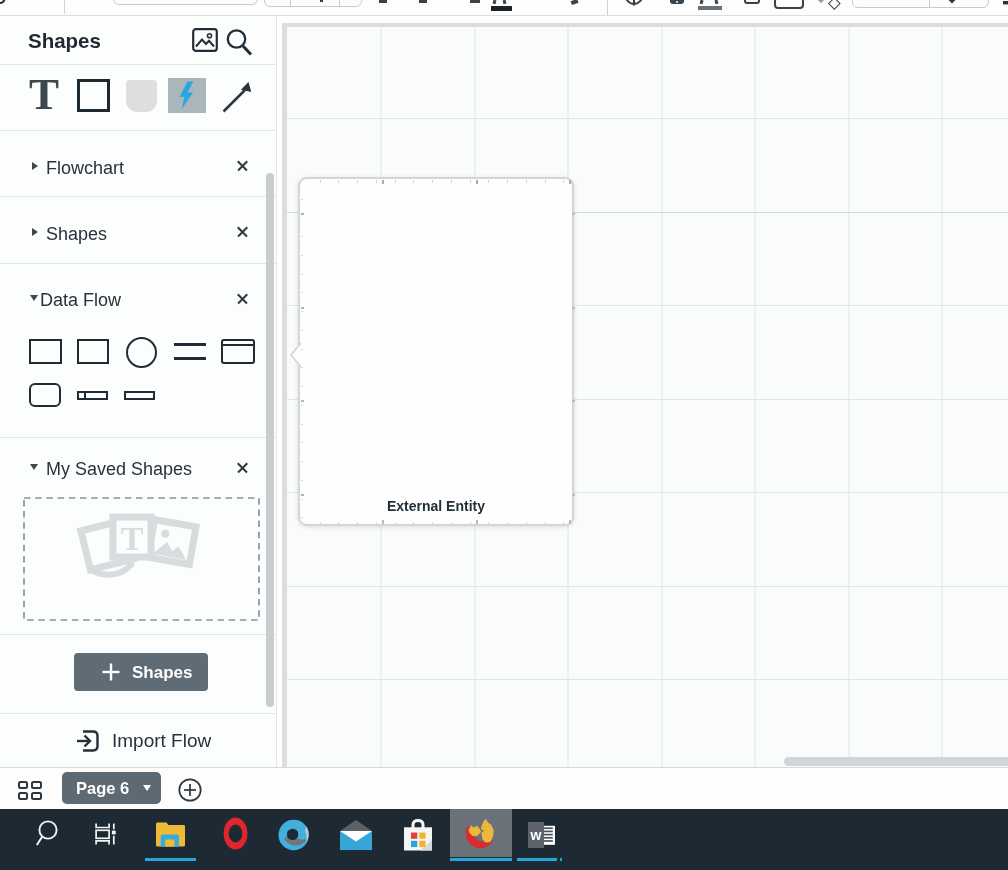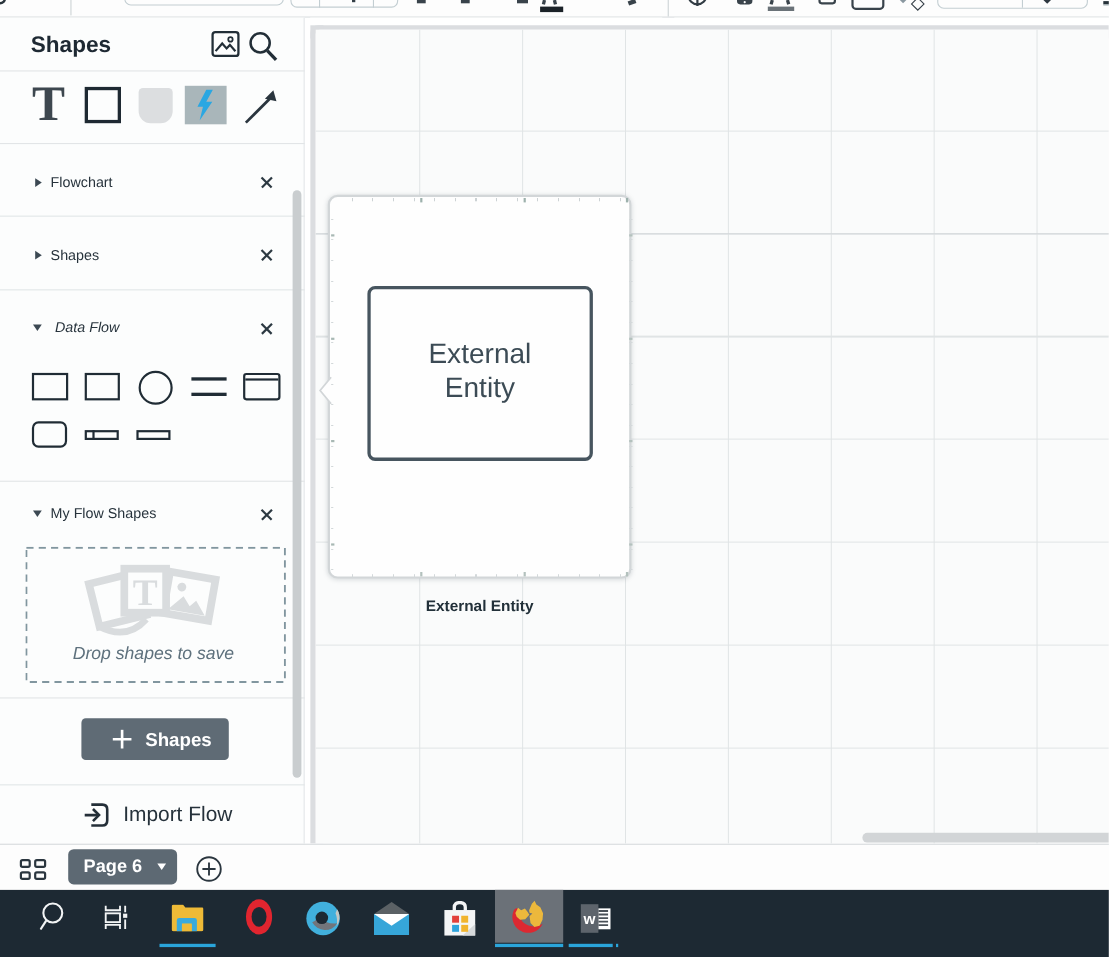--- a/index.html
+++ b/index.html
@@ -8,21 +8,21 @@
   .abs { position:absolute; }
   
   #toolbar { position:absolute; left:0; top:0; width:1008px; height:16px;
     background:#fdfdfd; border-bottom:1px solid #dadedf; }
   .tb-box { position:absolute; border:1.5px solid #c3ced2; border-radius:6px; background:#fdfdfd; }
   .tb-vline { position:absolute; width:1px; background:#ced4d6; }
   
   #sidebar { position:absolute; left:0; top:16px; width:277px; height:751px;
     background:#fcfdfd; border-right:1px solid #e3e6e8; }
   .sep { position:absolute; left:0; width:277px; height:1px; background:#e2e5e7; }
-  .sec-title { position:absolute; font-size:13px; color:#27333c; }
+  .sec-title { position:absolute; font-size:18px; color:#27333c; }
   .xclose { position:absolute; width:12px; height:12px; }
   .xclose:before, .xclose:after { content:""; position:absolute; left:-0.5px; top:5.3px;
     width:13px; height:1.5px; background:#2c3942; }
   .xclose:before { transform:rotate(45deg); }
   .xclose:after  { transform:rotate(-45deg); }
   .tri-r { position:absolute; width:0; height:0; border-left:6px solid #3c4953;
     border-top:4.5px solid transparent; border-bottom:4.5px solid transparent; }
   .tri-d { position:absolute; width:0; height:0; border-top:6px solid #3c4953;
     border-left:4.5px solid transparent; border-right:4.5px solid transparent; }
   
@@ -38,21 +38,21 @@
     background-position: 1.5px 0, 0 -1px; }
   
   #popup { position:absolute; left:11px; top:150px; width:276px; height:349px;
     background:#fefefe; border:2px solid #d2d6d8; border-radius:9px;
     box-shadow:0 1px 4px rgba(120,130,138,0.25); }
   #popup .shape { position:absolute; left:33.5px; top:81px; width:205.5px; height:159px;
     border:3px solid #47555f; border-radius:7px; }
   #popup .shape .lbl { position:absolute; left:0; right:0; top:44px; text-align:center;
     font-size:25.5px; line-height:30.5px; color:#3c4b55; }
   #popup .cap { position:absolute; left:0; right:0; top:319px; text-align:center;
-    font-size:14px; font-weight:700; color:#223039;margin-top:44px; }
+    font-size:14px; font-weight:700; color:#223039; }
   #ticks-top { position:absolute; left:2px; top:0.5px; width:271px; height:3px;
     background:repeating-linear-gradient(to right, transparent 0, transparent 17.75px, #ccd2d4 17.75px, #ccd2d4 18.75px); }
   #ticks-left { position:absolute; left:0.5px; top:2px; width:2.5px; height:344px;
     background:repeating-linear-gradient(to bottom, transparent 0, transparent 17.75px, #d3d8da 17.75px, #d3d8da 18.75px); }
   .gtick-t { position:absolute; top:0.5px; width:2px; height:4px; background:#9db1ac; }
   .gtick-l { position:absolute; left:0.5px; width:3.2px; height:2px; background:#a8b8b4; }
   .gtick-b { position:absolute; top:341px; width:2px; height:4px; background:#b3c1bd; }
   .gtick-r { position:absolute; left:271.5px; width:3.2px; height:2px; background:#b3c1bd; }
   #ticks-bottom { position:absolute; left:2px; top:342.5px; width:271px; height:3px;
     background:repeating-linear-gradient(to right, transparent 0, transparent 17.75px, #d3d8da 17.75px, #d3d8da 18.75px); }
@@ -141,58 +141,57 @@
   <div class="sec-title" style="left:46px;top:130.5px;">Flowchart</div>
   <div class="xclose" style="left:236px;top:133px;"></div>
   <div class="sep" style="top:169px;"></div>
 
   <div class="tri-r" style="left:31.5px;top:200.5px;"></div>
   <div class="sec-title" style="left:46px;top:196.5px;">Shapes</div>
   <div class="xclose" style="left:236px;top:199px;"></div>
   <div class="sep" style="top:236px;"></div>
 
   <div class="tri-d" style="left:29.5px;top:268px;"></div>
-  <div class="sec-title" style="left:50px;top:263px;font-style:italic;">Data Flow</div>
+  <div class="sec-title" style="left:40px;top:263px;">Data Flow</div>
   <div class="xclose" style="left:236px;top:265.5px;"></div>
 
   <div class="df" style="left:28.5px;top:311.5px;width:33.5px;height:25px;"></div>
   <div class="df" style="left:76.5px;top:311.5px;width:32px;height:25px;"></div>
   <div class="df" style="left:125.5px;top:310px;width:31px;height:31px;border-radius:50%;"></div>
   <div class="abs" style="left:173.5px;top:316px;width:32px;height:3px;background:#202c35;"></div>
   <div class="abs" style="left:173.5px;top:330px;width:32px;height:3px;background:#202c35;"></div>
   <div class="df" style="left:221px;top:311.5px;width:33.5px;height:25px;border-radius:3px;"></div>
   <div class="abs" style="left:223px;top:316.5px;width:29.5px;height:2.6px;background:#202c35;"></div>
   <div class="df" style="left:28.7px;top:356px;width:32.5px;height:24px;border-radius:6px;"></div>
   <div class="df" style="left:77px;top:363.5px;width:30.5px;height:9.5px;border-width:2.2px;"></div>
   <div class="abs" style="left:84px;top:363.5px;width:2.2px;height:9.5px;background:#202c35;"></div>
   <div class="df" style="left:124px;top:363.5px;width:31px;height:9.5px;border-width:2.2px;"></div>
   <div class="sep" style="top:410px;"></div>
 
   <div class="tri-d" style="left:29.5px;top:437px;"></div>
-  <div class="sec-title" style="left:46px;top:432px;">My Flow Shapes</div>
+  <div class="sec-title" style="left:46px;top:432px;">My Saved Shapes</div>
   <div class="xclose" style="left:236px;top:434.5px;"></div>
 
   <div class="abs" style="left:23px;top:469.5px;width:236.5px;height:123.5px;">
     <svg class="abs" style="left:0;top:0;" width="237" height="124" viewBox="0 0 237 124">
       <rect x="1" y="1" width="235" height="122" fill="none" stroke="#81969f" stroke-width="1.7" stroke-dasharray="6.5,4.7"></rect>
     </svg>
     <svg class="abs" style="left:52px;top:14px;" width="130" height="72" viewBox="0 0 130 72">
       <g fill="none" stroke="#d9dcde" stroke-width="7">
         <rect x="10" y="14" width="44" height="40" transform="rotate(-14 32 34)" fill="#fcfdfd"></rect>
         <rect x="76" y="12" width="42" height="38" transform="rotate(10 97 31)" fill="#fcfdfd"></rect>
       </g>
       <rect x="38" y="6" width="38" height="40" fill="#fcfdfd" stroke="#d9dcde" stroke-width="7"></rect>
       <text x="57" y="39" font-family="Liberation Serif,serif" font-size="34" font-weight="bold" fill="#d9dcde" text-anchor="middle">T</text>
       <g transform="rotate(10 97 31)">
         <circle cx="89" cy="24" r="4" fill="#d9dcde"></circle>
         <path d="M80 46 L92 32 L99 40 L104 34 L114 46 Z" fill="#d9dcde"></path>
       </g>
       <path d="M14 58 Q40 72 58 52" fill="none" stroke="#d9dcde" stroke-width="6"></path>
     </svg>
-    <div class="abs" style="left:0;width:233px;top:89px;text-align:center;font-style:italic;font-size:16px;color:#5e717d;">Drop shapes to save</div>
   </div>
   <div class="sep" style="top:606.5px;"></div>
 
   <div class="abs" style="left:74px;top:626px;width:134px;height:38px;background:#5f6b75;border-radius:4px;">
     <svg class="abs" style="left:28px;top:10px;" width="18" height="18" viewBox="0 0 18 18">
       <line x1="9" y1="0.5" x2="9" y2="17.5" stroke="#fff" stroke-width="2.4"></line>
       <line x1="0.5" y1="9" x2="17.5" y2="9" stroke="#fff" stroke-width="2.4"></line>
     </svg>
     <div class="abs" style="left:58px;top:10px;font-size:17px;font-weight:700;color:#fff;">Shapes</div>
   </div>
@@ -210,23 +209,20 @@
   </div>
 
 <div id="canvas">
   <div class="abs" style="left:0;top:6.5px;width:726px;height:12px;background:#dbdde0;border-top-left-radius:7px;"></div>
   <div class="abs" style="left:0;top:6.5px;width:12px;height:744.5px;background:#dbdde0;"></div>
   <div class="abs" style="left:5px;top:11px;width:721px;height:740px;background:#fafbfb;border-top-left-radius:4px;"></div>
   <div id="gridarea">
     <div id="hline2" class="abs" style="left:0;top:184.5px;width:721px;height:1.4px;background:#d4d8da;"></div>
     <div id="hscroll" class="abs" style="left:497px;top:730px;width:224px;height:9px;border-radius:4.5px 0 0 4.5px;background:#d2d5d7;"></div>
     <div id="popup">
-      <div class="shape">
-          <div class="lbl">External<br>Entity</div>
-        </div>
       <div class="cap">External&nbsp;Entity</div>
       <svg class="abs" style="left:-11px;top:163px;" width="13" height="26" viewBox="0 0 13 26">
         <path d="M12 1 L2 13 L12 25" fill="#fefefe" stroke="#d2d6d8" stroke-width="1.6"></path>
       </svg>
       <div id="ticks-top"></div>
       <div id="ticks-left"></div>
       <div id="ticks-bottom"></div>
       <div id="ticks-right"></div>
       <div class="gtick-b" style="left:82px;"></div>
       <div class="gtick-b" style="left:175.5px;"></div>

